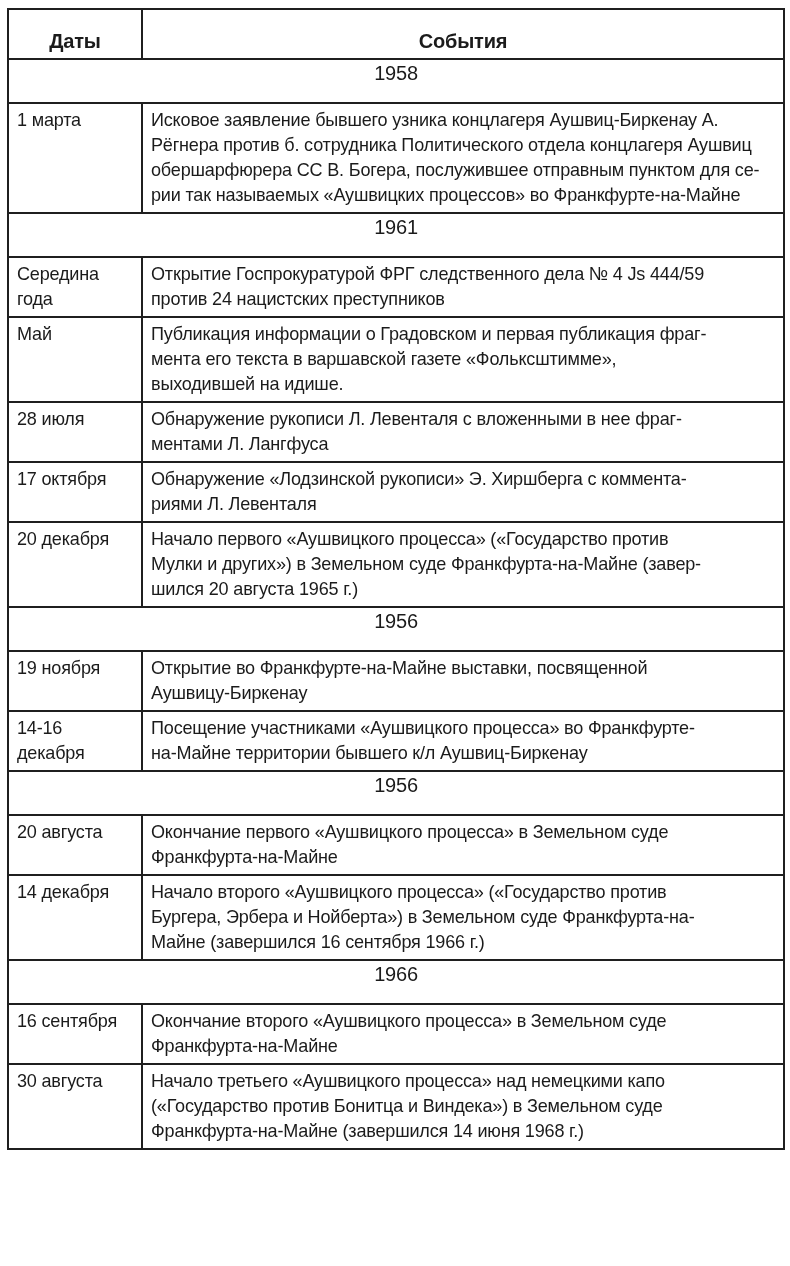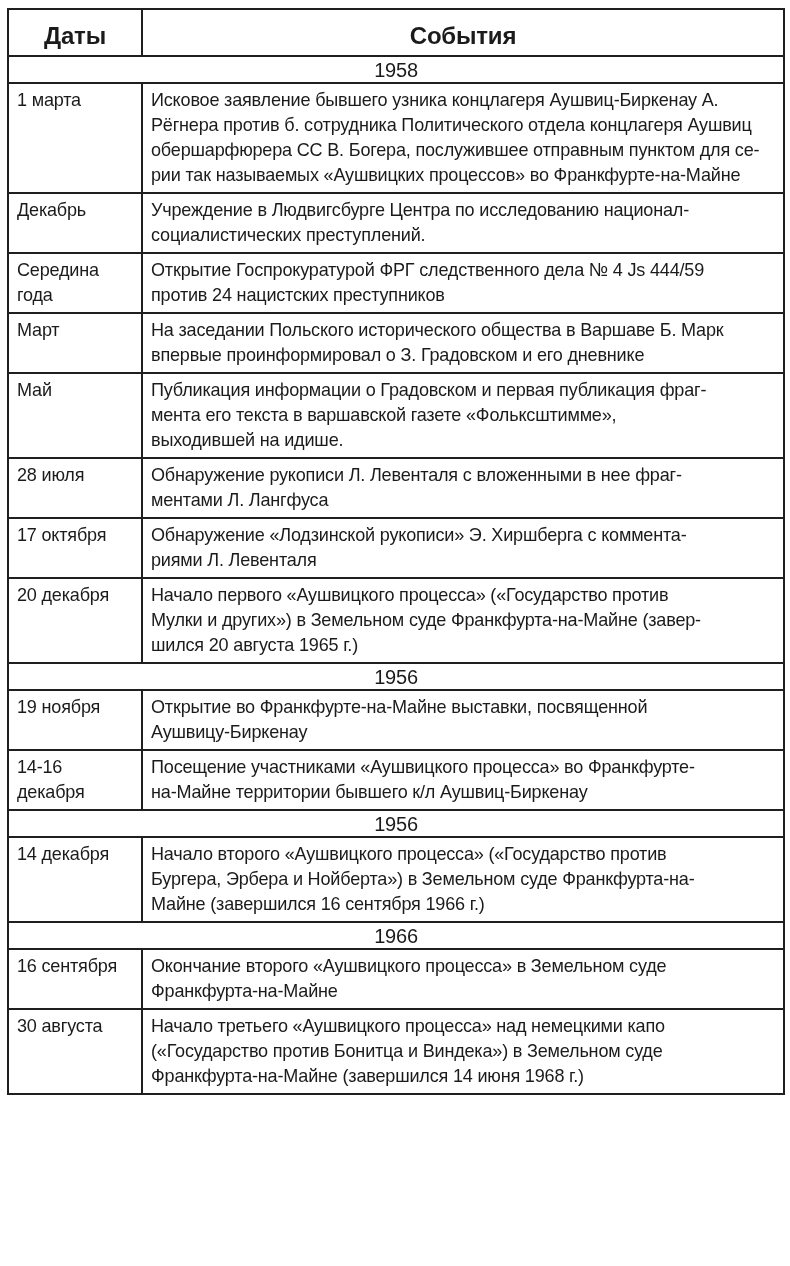--- a/index.html
+++ b/index.html
@@ -15,31 +15,31 @@
     table-layout: fixed;
     width: 776px;
     margin: 8px 7px;
   }
   .chrono th, .chrono td {
     border: 2px solid #1f1f1f;
     vertical-align: top;
     overflow: hidden;
   }
   .chrono th {
-    font-size: 24px;
+    font-size: 20px;
     font-weight: bold;
     text-align: center;
-    padding: 12px 0 5px 0;
+    padding: 20px 0 5px 0;
     letter-spacing: -0.2px;
   }
   td.year-cell {
     text-align: center;
     font-size: 20px;
     font-weight: normal;
-    padding: 2px 0 0 0;
+    padding: 2px 0 17px 0;
     letter-spacing: -0.2px;
     margin-top: 39px;
   }
   td.date-cell, td.event-cell {
     font-size: 19px;
     line-height: 25px;
     padding: 3px 4px 5px 8px;
   }
   .txt {
     display: inline-block;
@@ -69,40 +69,33 @@
         <td class="year-cell" colspan="2"><span>1958</span></td>
       </tr>
 
     <tr>
       <td class="date-cell"><span class="txt">1 марта</span></td>
       <td class="event-cell"><span class="txt">Исковое заявление бывшего узника концлагеря Аушвиц-Биркенау А.
 Рёгнера против б. сотрудника Политического отдела концлагеря Аушвиц
 обершарфюрера СС В. Богера, послужившее отправным пунктом для се-
 рии так называемых «Аушвицких процессов» во Франкфурте-на-Майне</span></td>
     </tr>
+
     <tr>
-      <td class="date-cell"><span class="txt">Декабрь</span></td>
-      <td class="event-cell"><span class="txt">Учреждение в Людвигсбурге Центра по исследованию национал-
-социалистических преступлений.</span></td>
-    </tr>
-
+        <td class="year-cell" colspan="2"><span>1961</span></td>
+      </tr>
 
     <tr>
       <td class="date-cell"><span class="txt">Середина
 года</span></td>
       <td class="event-cell"><span class="txt">Открытие Госпрокуратурой ФРГ следственного дела № 4 Js 444/59
 против 24 нацистских преступников</span></td>
     </tr>
 
 
-    <tr>
-      <td class="date-cell"><span class="txt">Март</span></td>
-      <td class="event-cell"><span class="txt">На заседании Польского исторического общества в Варшаве Б. Марк
-впервые проинформировал о З. Градовском и его дневнике</span></td>
-    </tr>
     <tr>
       <td class="date-cell"><span class="txt">Май</span></td>
       <td class="event-cell"><span class="txt">Публикация информации о Градовском и первая публикация фраг-
 мента его текста в варшавской газете «Фольксштимме»,
 выходившей на идише.</span></td>
     </tr>
     <tr>
       <td class="date-cell"><span class="txt">28 июля</span></td>
       <td class="event-cell"><span class="txt">Обнаружение рукописи Л. Левенталя с вложенными в нее фраг-
 ментами Л. Лангфуса</span></td>
@@ -135,20 +128,25 @@
 декабря</span></td>
       <td class="event-cell"><span class="txt">Посещение участниками «Аушвицкого процесса» во Франкфурте-
 на-Майне территории бывшего к/л Аушвиц-Биркенау</span></td>
     </tr>
 
     <tr>
         <td class="year-cell" colspan="2"><span>1956</span></td>
       </tr>
 
     <tr>
+      <td class="date-cell"><span class="txt">20 августа</span></td>
+      <td class="event-cell"><span class="txt">Окончание первого «Аушвицкого процесса» в Земельном суде
+Франкфурта-на-Майне</span></td>
+    </tr>
+    <tr>
       <td class="date-cell"><span class="txt">14 декабря</span></td>
       <td class="event-cell"><span class="txt">Начало второго «Аушвицкого процесса» («Государство против
 Бургера, Эрбера и Нойберта») в Земельном суде Франкфурта-на-
 Майне (завершился 16 сентября 1966 г.)</span></td>
     </tr>
 
     <tr>
         <td class="year-cell" colspan="2"><span>1966</span></td>
       </tr>
 

